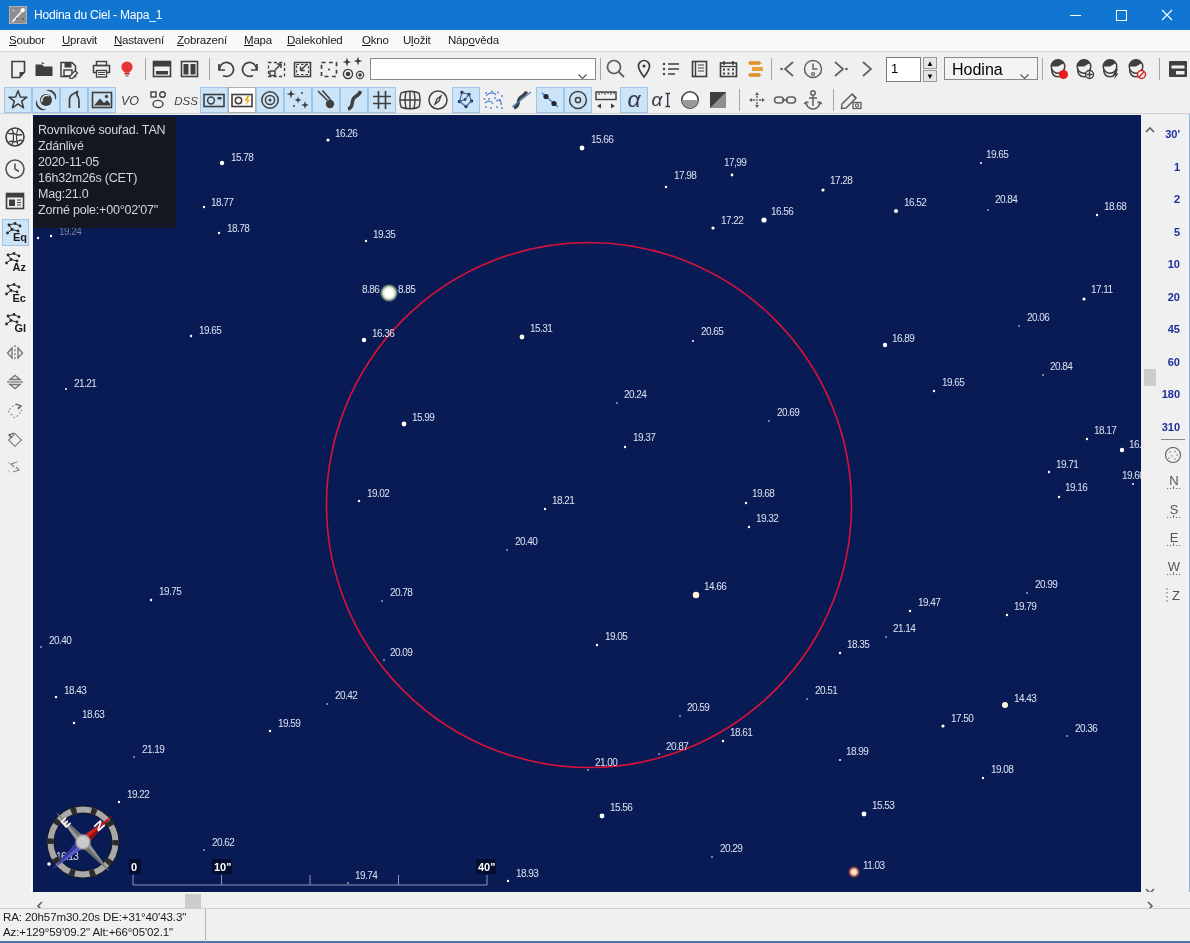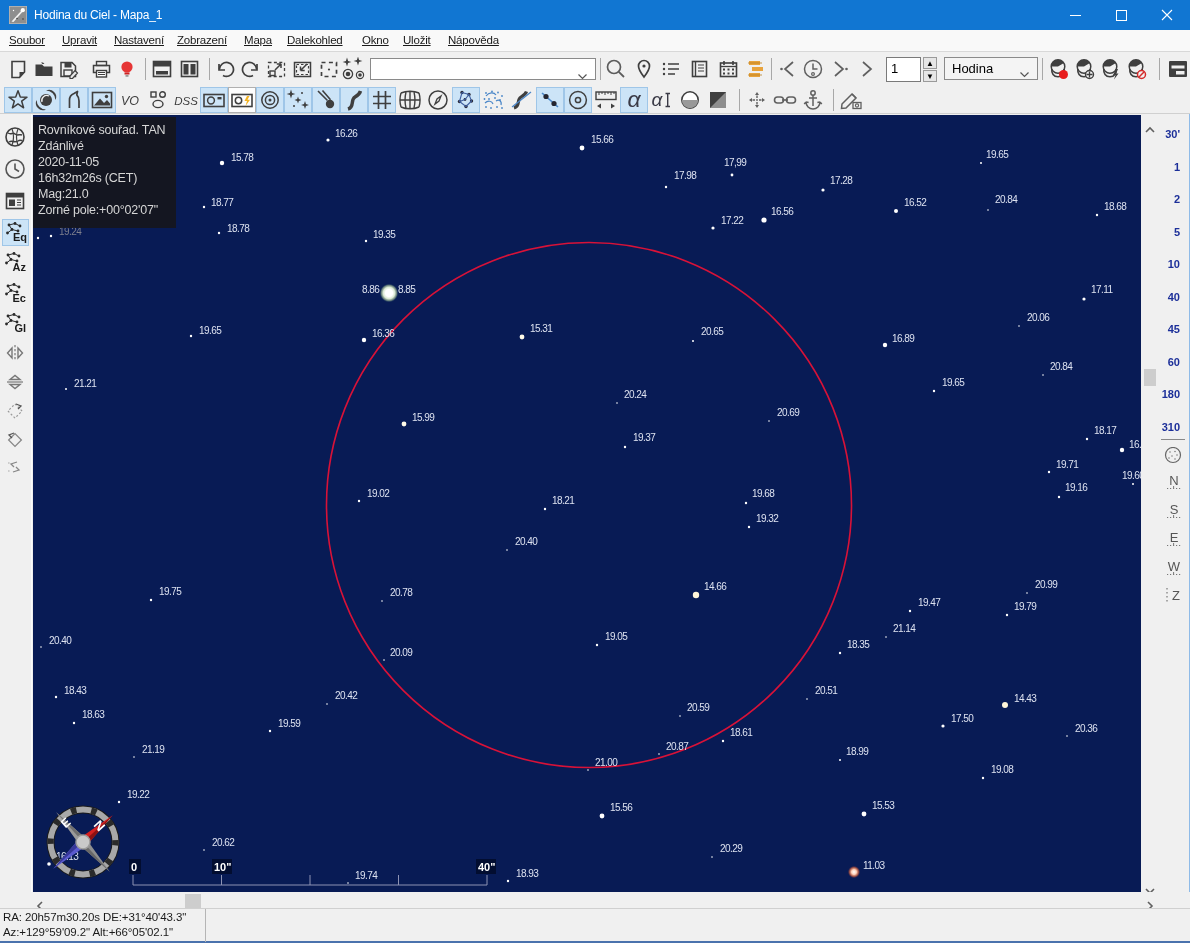--- a/index.html
+++ b/index.html
@@ -2,21 +2,21 @@
 <html><head><meta charset="utf-8"><style>
 
 * { margin:0; padding:0; box-sizing:border-box; }
 html,body { width:1190px; height:943px; overflow:hidden; font-family:"Liberation Sans",sans-serif; background:#f0f0f0; }
 #win { position:relative; width:1190px; height:943px; border-right:1px solid #8fbbe8; }
 #title { position:absolute; left:0; top:0; width:1190px; height:30px; background:#1176d2; color:#fff; }
 #title .txt { position:absolute; left:34px; top:8px; font-size:12px; letter-spacing:-0.2px; }
 #appicon { position:absolute; left:9px; top:6px; width:18px; height:18px; }
 .wbtn { position:absolute; top:0; width:46px; height:30px; }
 #menubar { position:absolute; left:0; top:30px; width:1190px; height:22px; background:#f9f9f9; border-bottom:1px solid #d8d8d8; font-size:11.5px; letter-spacing:-0.2px; color:#1a1a1a; }
-#menubar span { position:absolute; top:4px;text-decoration:underline; }
+#menubar span { position:absolute; top:4px; }
 u { text-decoration:underline; }
 #tb1 { position:absolute; left:0; top:52px; width:1190px; height:34px; background:#f0f0f0; }
 #tb2 { position:absolute; left:0; top:86px; width:1190px; height:28px; background:#f0f0f0; border-bottom:1px solid #d0d0d0;font-style:italic; }
 .tbtn { display:flex; align-items:center; justify-content:center; position:absolute; }
 .press { background:#cce4f7; border:1px solid #9fc6e8; }
 .vsep { position:absolute; width:1px; background:#a8a8a8; }
 #sidebar { position:absolute; left:0; top:114px; width:32px; height:778px; background:#f0f0f0; border-right:1px solid #fcfcfc; }
 #maparea { position:absolute; left:33px; top:115px; width:1108px; height:777px; }
 #vscroll { position:absolute; left:1142px; top:115px; width:16px; height:777px; background:#f0f0f0; }
 #rpanel { position:absolute; left:1158px; top:115px; width:31px; height:777px; background:#f0f0f0; }
@@ -244,21 +244,21 @@
 <div class="vsep" style="left:771px;top:6px;height:22px"></div>
 <div class="vsep" style="left:1041.5px;top:6px;height:22px"></div>
 <div class="vsep" style="left:1158.5px;top:6px;height:22px"></div>
 <div style="position:absolute;left:370px;top:6px;width:226px;height:22px;background:#fff;border:1px solid #8a8a8a"></div>
 <div style="position:absolute;left:577px;top:14px"><svg width="11" height="7" viewBox="0 0 11 7">
           <path d="M1.5 1.5 L5.5 5.5 L9.5 1.5" fill="none" stroke="#555" stroke-width="1.2"></path>
         </svg></div>
 <div style="position:absolute;left:886px;top:56px;width:35px;height:25px;background:#fff;border:1px solid #7a7a7a;font-size:13px;padding:3px 0 0 4px;top:5px">1</div>
 <div style="position:absolute;left:923px;top:5px;width:14px;height:12px;background:#e6e6e6;border:1px solid #9a9a9a;font-size:8px;text-align:center;line-height:11px">▲</div>
 <div style="position:absolute;left:923px;top:18px;width:14px;height:12px;background:#e6e6e6;border:1px solid #9a9a9a;font-size:8px;text-align:center;line-height:11px">▼</div>
-<div style="position:absolute;left:944px;top:5px;width:94px;height:23px;background:#f4f4f4;border:1px solid #8a8a8a;font-size:13px;padding:3px 0 0 7px">Hodina<span style="position:absolute;right:7px;top:8px"><svg width="11" height="7" viewBox="0 0 11 7">
+<div style="position:absolute;left:944px;top:5px;width:94px;height:23px;background:#f4f4f4;border:1px solid #8a8a8a;font-size:16px;padding:3px 0 0 7px">Hodina<span style="position:absolute;right:7px;top:8px"><svg width="11" height="7" viewBox="0 0 11 7">
             <path d="M1.5 1.5 L5.5 5.5 L9.5 1.5" fill="none" stroke="#555" stroke-width="1.2"></path>
           </svg></span></div>
 <div class="tbtn" style="left:1045px;top:5px;width:26px;height:24px">
         <svg width="26" height="24" viewBox="0 0 26 24">
           <circle cx="13" cy="9.5" r="6.8" fill="none" stroke="#3f3f3f" stroke-width="1.5"></circle>
           <path d="M6.2 9.5 a6.8 6.8 0 0 1 6.8 -6.8 v6.8 Z M13 2.7 a6.8 6.8 0 0 1 5.9 3.4 l-5.9 3.4 Z" fill="#3f3f3f"></path>
           <path d="M6.8 12 c-0.4 4.5 1.7 7.8 6.2 7.8 c4.5 0 6.6 -3.3 6.2 -7.8" fill="none" stroke="#3f3f3f" stroke-width="1.6"></path>
           <circle cx="18.5" cy="17.5" r="4.5" fill="#e81c1c"></circle>
         </svg>
       </div>
@@ -849,21 +849,21 @@
 <div style="position:absolute;left:3px;top:766px"><svg width="10" height="8" viewBox="0 0 10 8">
           <path d="M1 2 L5 6 L9 2" fill="none" stroke="#606060" stroke-width="1.6"></path>
         </svg></div>
 </div>
 <div id="rpanel">
 <div class="fov" style="top:13px">30'</div>
 <div class="fov" style="top:45.5px">1</div>
 <div class="fov" style="top:78px">2</div>
 <div class="fov" style="top:110.5px">5</div>
 <div class="fov" style="top:143px">10</div>
-<div class="fov" style="top:175.5px">40</div>
+<div class="fov" style="top:175.5px">20</div>
 <div class="fov" style="top:208px">45</div>
 <div class="fov" style="top:240.5px">60</div>
 <div class="fov" style="top:273px">180</div>
 <div class="fov" style="top:305.5px">310</div>
 <div style="position:absolute;left:3px;top:324px;width:24px;border-top:1px solid #888"></div>
 <div style="position:absolute;left:5px;top:332px"><svg width="20" height="17" viewBox="0 0 20 17">
           <circle cx="10" cy="8" r="7.5" fill="none" stroke="#666" stroke-width="1.2"></circle>
           <g fill="#666">
             <circle cx="7" cy="5" r="0.7"></circle>
             <circle cx="12" cy="4.5" r="0.7"></circle>

